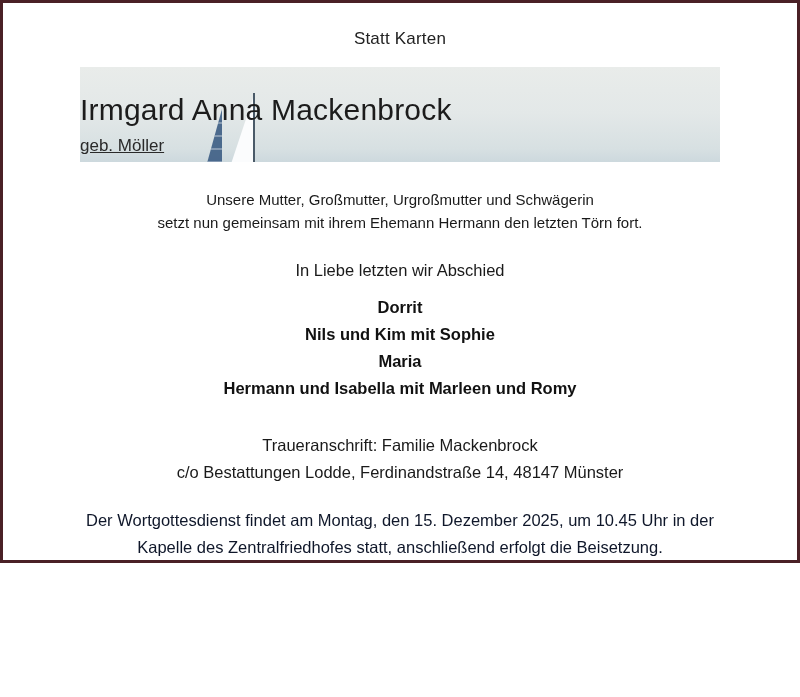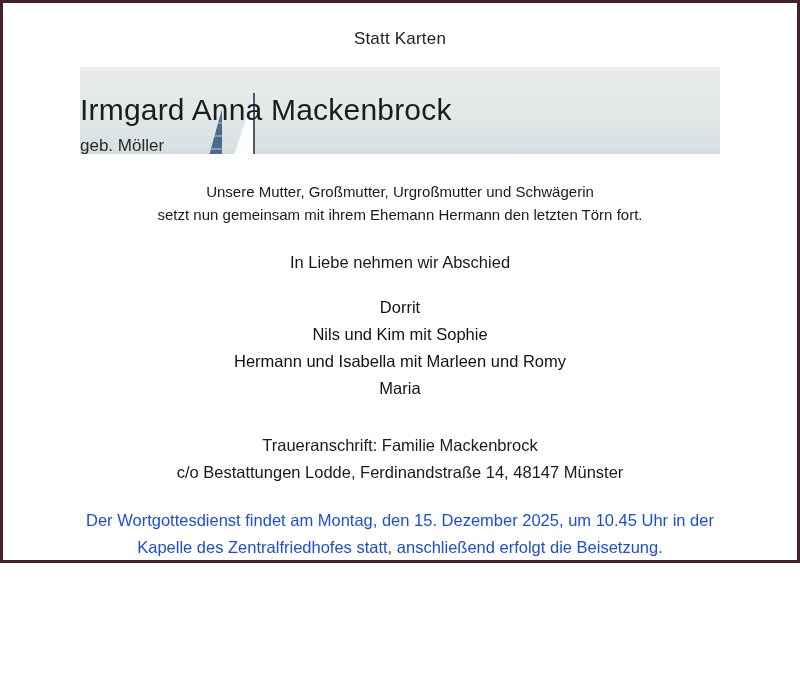--- a/index.html
+++ b/index.html
@@ -144,20 +144,21 @@
     color: #1c1c1c;
     letter-spacing: 0.2px;
     text-align: center;
     line-height: 1.1;
   }
   .maiden-name {
     font-size: 17px;
     color: #2a2a2a;
     margin-top: 10px;
     text-align: center;
+    text-decoration: underline;
   }
   .dates-row {
     margin-top: 16px;
     display: flex;
     align-items: center;
     justify-content: center;
     gap: 65px;
     font-size: 17px;
     color: #1c1c1c;
   }
@@ -171,37 +172,37 @@
     font-size: 15px;
     line-height: 1.55;
     color: #1a1a1a;
   }
   .farewell {
     margin-top: 26px;
     font-size: 16.5px;
     color: #1a1a1a;
   }
   .survivors {
-    margin-top: 22px;
-    font-weight: normal;
+    margin-top: 14px;
+    font-weight: bold;
     font-size: 16.5px;
     line-height: 1.65;
     color: #111;
   }
   .address-block {
     margin-top: 30px;
     font-size: 16.5px;
     line-height: 1.6;
     color: #1a1a1a;
   }
   .service-block {
     margin-top: 22px;
     font-size: 16.5px;
     line-height: 1.6;
-    color: #1d4ed8;
+    color: #0f172a;
   }
 </style>
 </head>
 <body>
 
 <div class="obituary-card">
 
   <div class="statt-karten">Statt Karten</div>
 
   <div class="banner">
@@ -229,27 +230,27 @@
       </div>
     </div>
   </div>
 
   <div class="body-text">
     <div class="lead">
       <div>Unsere Mutter, Großmutter, Urgroßmutter und Schwägerin</div>
       <div>setzt nun gemeinsam mit ihrem Ehemann Hermann den letzten Törn fort.</div>
     </div>
 
-    <div class="farewell">In Liebe nehmen wir Abschied</div>
+    <div class="farewell">In Liebe letzten wir Abschied</div>
 
     <div class="survivors">
       <div>Dorrit</div>
       <div>Nils und Kim mit Sophie</div>
+      <div>Maria</div>
       <div>Hermann und Isabella mit Marleen und Romy</div>
-      <div>Maria</div>
     </div>
 
     <div class="address-block">
       <div>Traueranschrift: Familie Mackenbrock</div>
       <div>c/o Bestattungen Lodde, Ferdinandstraße 14, 48147 Münster</div>
     </div>
 
     <div class="service-block">
       <div>Der Wortgottesdienst findet am Montag, den 15. Dezember 2025, um 10.45 Uhr in der</div>
       <div>Kapelle des Zentralfriedhofes statt, anschließend erfolgt die Beisetzung.</div>

